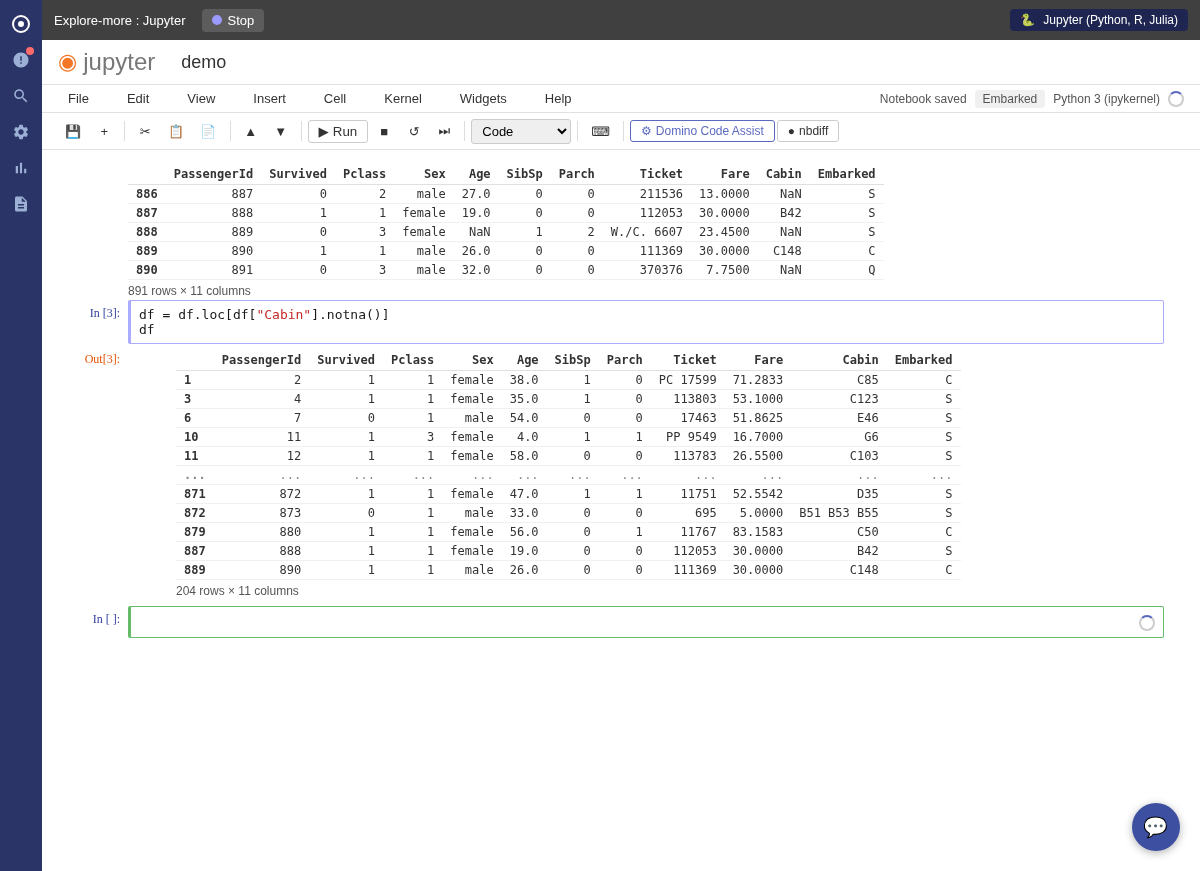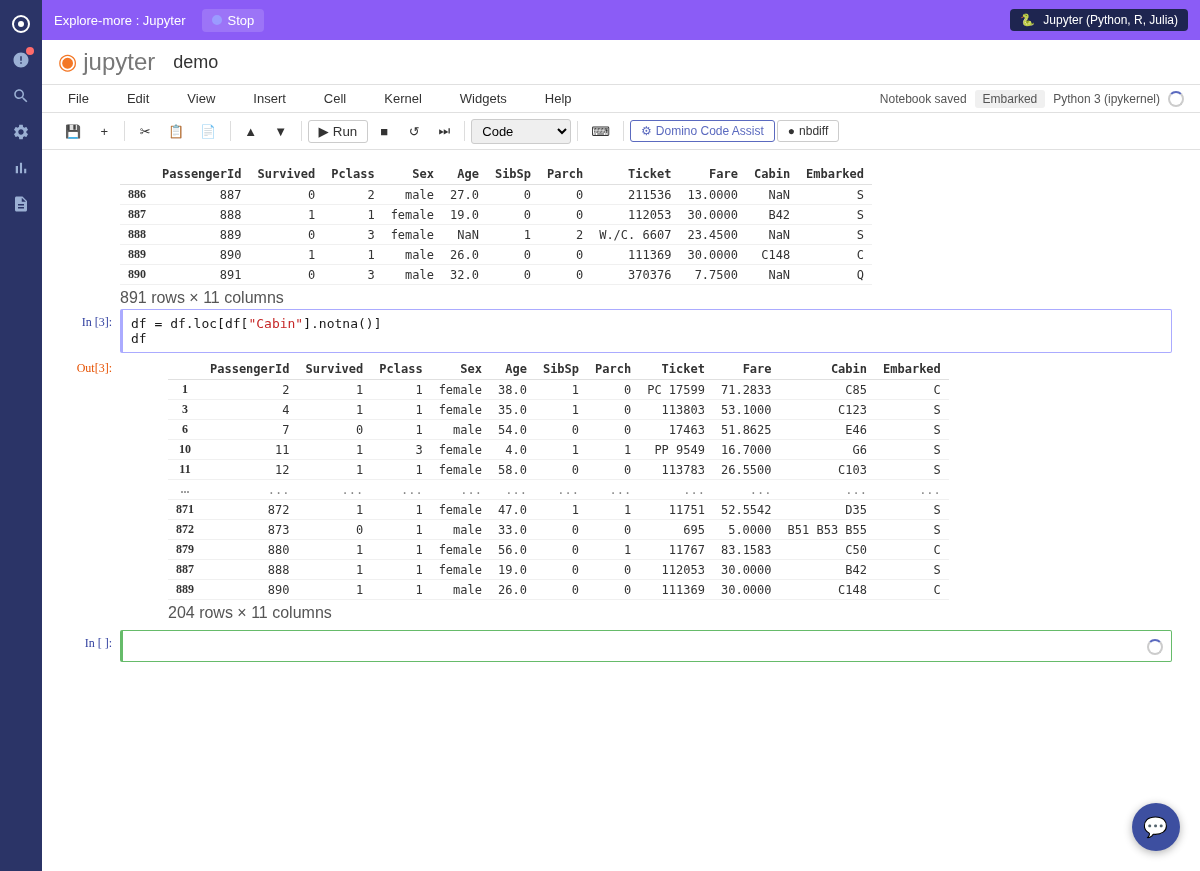--- a/index.html
+++ b/index.html
@@ -1,20 +1,20 @@
 <!DOCTYPE html>
 <html><head>
   <meta charset="utf-8">
   <style>
     * { box-sizing: border-box; margin: 0; padding: 0; }
     body { font-family: -apple-system, BlinkMacSystemFont, 'Segoe UI', sans-serif; font-size: 13px; background: #f5f5f5; }
 
     
     #topbar {
-      display: flex; align-items: center; background: #8b5cf6; height: 40px;
+      display: flex; align-items: center; background: #404040; height: 40px;
       padding: 0 12px; gap: 16px; color: white;
     }
     #topbar .stop-btn {
       display: flex; align-items: center; gap: 6px;
       background: rgba(255,255,255,0.15); border: none; color: white;
       border-radius: 4px; padding: 4px 10px; cursor: pointer; font-size: 13px;
     }
     #topbar .stop-circle { width: 10px; height: 10px; border-radius: 50%; background: #9b9bff; border: 2px solid #9b9bff; }
     #topbar .kernel-info {
       margin-left: auto; display: flex; align-items: center; gap: 8px;
@@ -24,21 +24,21 @@
     
     #notebook-wrap { background: white; margin: 0; padding: 0; min-height: 831px; }
 
     
     .jupyter-header {
       display: flex; align-items: center; padding: 8px 16px; background: white;
       border-bottom: 1px solid #e0e0e0; gap: 12px;
     }
     .jupyter-logo { display: flex; align-items: center; gap: 6px; }
     .jupyter-logo .jup-text { font-size: 24px; color: #777; font-weight: 300; }
-    .notebook-name { font-size: 18px; font-weight: 400; color: #333; margin-left: 6px; }
+    .notebook-name { font-size: 18px; font-weight: 400; color: #333; margin-left: 14px; }
 
     
     .menubar {
       display: flex; align-items: center; padding: 2px 16px; background: white;
       border-bottom: 1px solid #e0e0e0; gap: 18px;
     }
     .menubar-item {
       padding: 4px 10px; cursor: pointer; border-radius: 3px; color: #333; font-size: 13px;
     }
     .menubar-right { margin-left: auto; display: flex; align-items: center; gap: 8px; font-size: 12px; color: #555; }
@@ -62,40 +62,40 @@
       padding: 3px 10px; border-radius: 3px; cursor: pointer; font-size: 12px;
       display: flex; align-items: center; gap: 4px;
     }
     .nbdiff-btn {
       background: white; border: 1px solid #ccc; color: #333;
       padding: 3px 10px; border-radius: 3px; cursor: pointer; font-size: 12px;
       display: flex; align-items: center; gap: 4px;
     }
 
     
-    .content { padding: 10px 8px; }
+    .content { padding: 10px 16px; }
 
     
     .cell { position: relative; margin: 2px 0; }
     .cell-input { display: flex; align-items: flex-start; }
     .cell-label { min-width: 70px; text-align: right; padding: 4px 8px 4px 0; color: #999; font-size: 12px; font-family: Liberation Serif, serif; padding-top: 6px; }
     .cell-label.in { color: #303f9f; }
     .cell-label.out { color: #e65100; }
     .cell-body { flex: 1; border: 1px solid #ababff; border-left: 3px solid #ababff; border-radius: 2px; padding: 6px 8px; font-family: monospace; font-size: 13px; background: white; min-height: 30px; margin-right: 20px; }
     .cell-body.empty { border-color: #66bb6a; border-left-color: #66bb6a; }
     .cell-output { display: flex; }
     .cell-output-body { flex: 1; margin-right: 20px; margin-left: 70px; }
 
     
     .df-table { border-collapse: collapse; font-size: 12px; font-family: monospace; margin: 4px 0; }
     .df-table th { text-align: right; padding: 3px 8px; font-weight: bold; color: #333; border-bottom: 1px solid #e0e0e0; }
     .df-table th:first-child { text-align: left; }
     .df-table td { text-align: right; padding: 2px 8px; color: #333; border-bottom: 1px solid #f0f0f0; }
-    .df-table td:first-child { text-align: center; font-weight: bold; font-family: Liberation Serif, serif; }
-    .df-meta { color: #555; font-size: 16px; margin-top: 4px; font-family: sans-serif; }
+    .df-table td:first-child { text-align: left; font-weight: bold; }
+    .df-meta { color: #555; font-size: 12px; margin-top: 4px; font-family: sans-serif; }
 
     
     #sidebar { position: fixed; left: 0; top: 0; bottom: 0; width: 42px; background: #2b3467; display: flex; flex-direction: column; align-items: center; padding-top: 8px; gap: 4px; z-index: 100; }
     .sidebar-icon { width: 32px; height: 32px; display: flex; align-items: center; justify-content: center; border-radius: 4px; cursor: pointer; color: #9bb0d4; font-size: 16px; }
     .sidebar-notif { position: relative; }
     .notif-badge { position: absolute; top: 3px; right: 3px; width: 8px; height: 8px; background: #ff6b6b; border-radius: 50%; }
 
     
     .chat-bubble { position: fixed; bottom: 20px; right: 20px; width: 48px; height: 48px; background: #3d4fa0; border-radius: 50%; display: flex; align-items: center; justify-content: center; cursor: pointer; color: white; font-size: 20px; box-shadow: 0 2px 8px rgba(0,0,0,0.3); }
 

